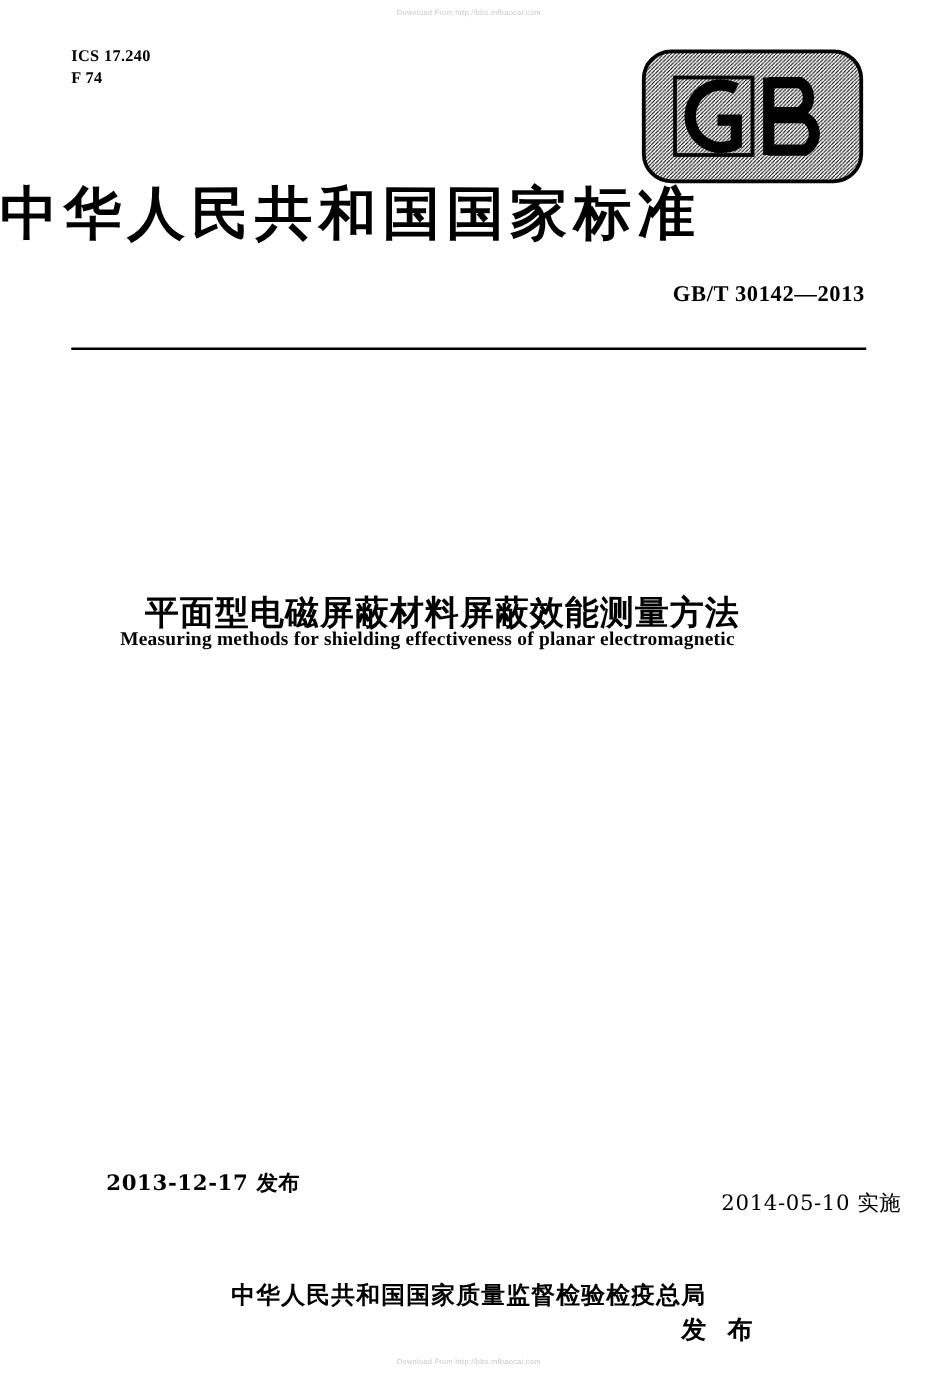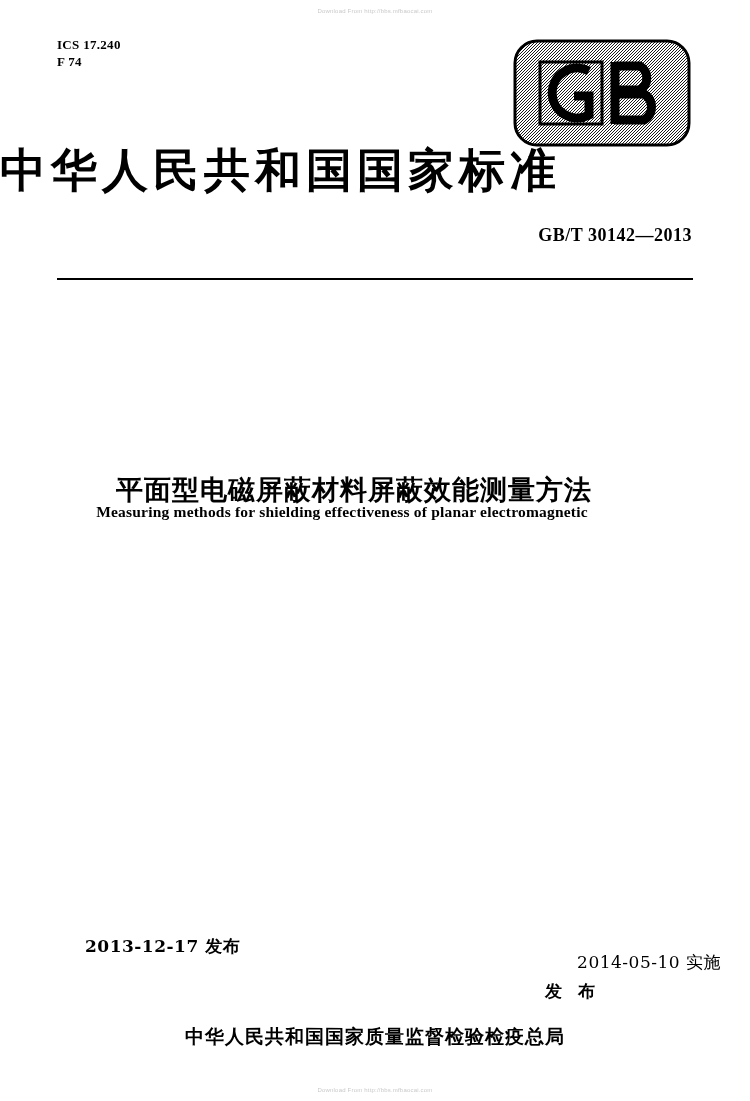--- a/index.html
+++ b/index.html
@@ -165,24 +165,24 @@
     white-space: nowrap;
     margin-top: 40px;
   }
   .issuer-line.second {
     letter-spacing: 6px;
     padding-left: 6px;
   }
   .publish-word {
     position: absolute;
     left: 545px;
-    top: 980px;
-    font-family: "DejaVu Serif", serif;
-    font-weight: bold;
-    font-size: 17px;
+    top: 1050px;
+    font-family: "DejaVu Serif", serif;
+    font-weight: bold;
+    font-size: 20px;
     letter-spacing: 5px;
     white-space: nowrap;
   }
 </style>
 </head>
 <body>
 
 <div class="page">
 
   <div class="watermark top">Download From http://bbs.mfbaocai.com</div>

